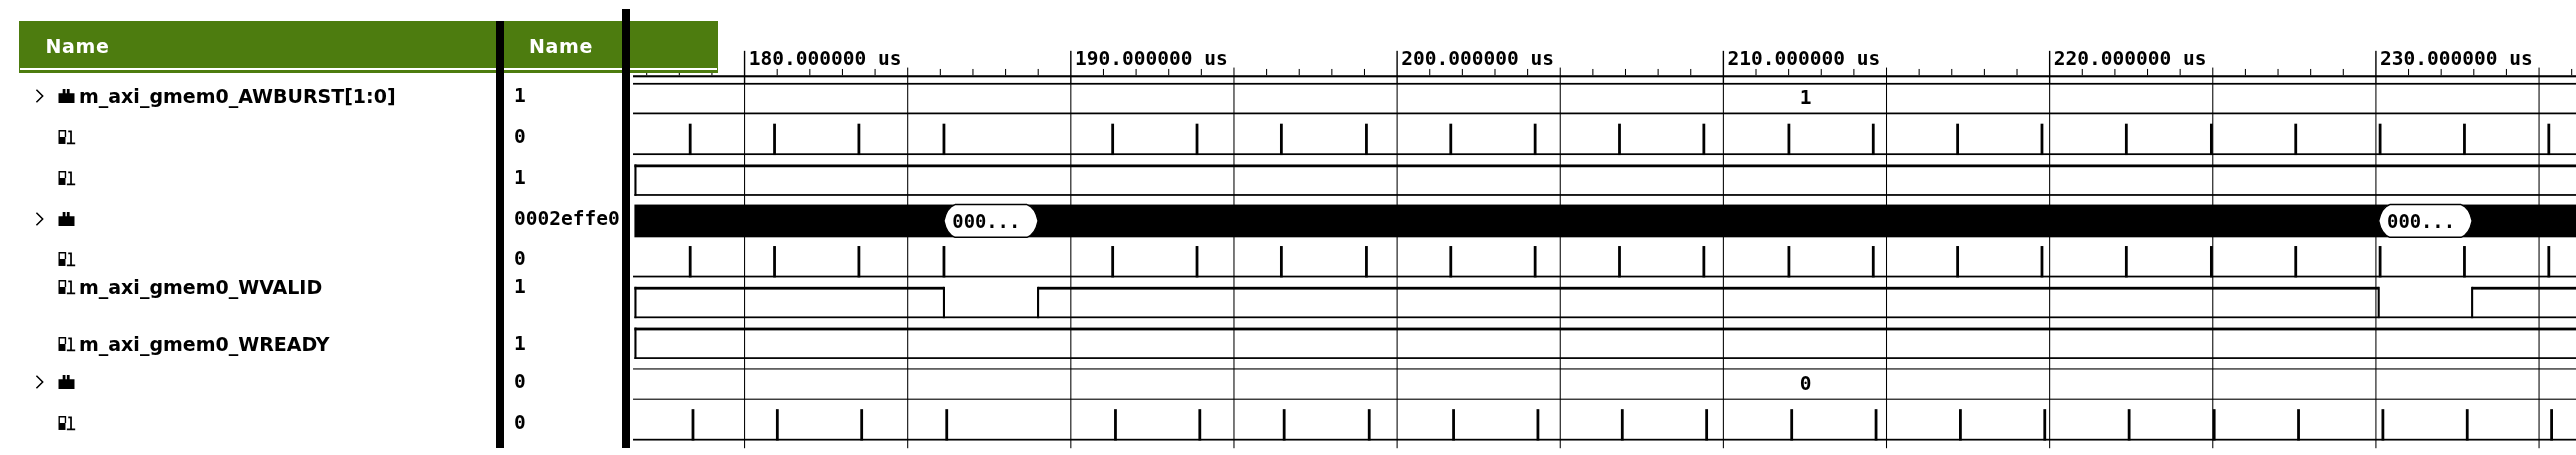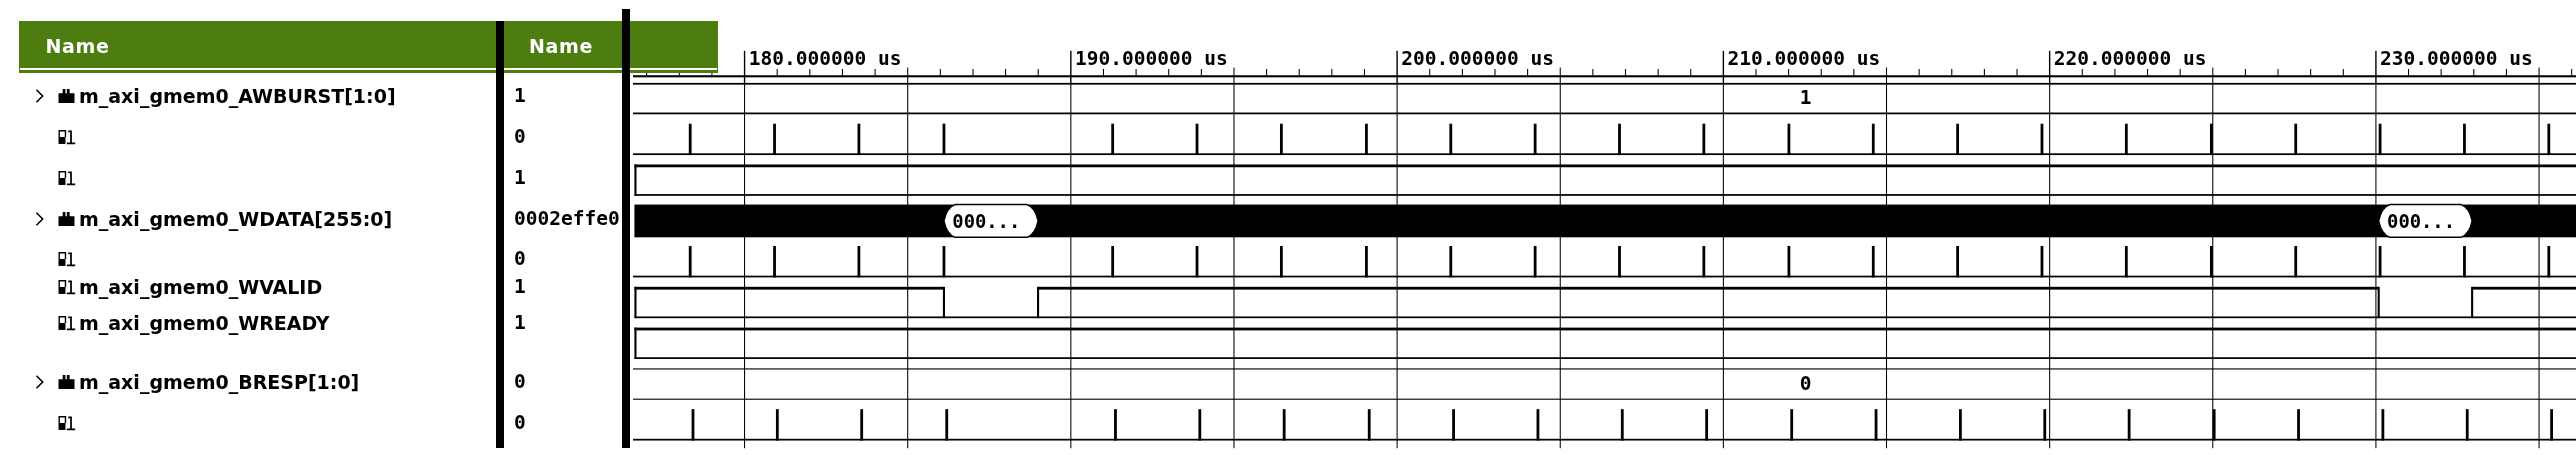--- a/index.html
+++ b/index.html
@@ -285,21 +285,20 @@
   </div>
         <div class="sig-row" style="top: 199px;">
     <span class="chevron">
       <svg width="9.8" height="15.3" viewBox="0 0 14 22">
         <polyline points="2,2 11,11 2,20" fill="none" stroke="#000" stroke-width="2.2"></polyline>
       </svg>
     </span>
     <span class="sig-icon"><svg width="19" height="16.7" viewBox="0 0 27 24">
               <path d="M2,8 L8,8 L8,2 L12,2 L12,8 L14,8 L14,2 L18,2 L18,8 L25,8 L25,22 L2,22 Z" fill="#000"></path>
             </svg></span>
-    <span class="sig-name">m_axi_gmem0_WDATA[255:0]</span>
     <span class="sig-value">0002effe00</span>
   </div>
         <div class="sig-row" style="top: 239px;">
 
     <span class="sig-icon"><svg width="19" height="16.7" viewBox="0 0 27 24">
               <rect x="2" y="12" width="10" height="10" fill="#000"></rect>
               <path d="M3,12 L3,3 L12,3 L12,12" fill="none" stroke="#000" stroke-width="2"></path>
               <path d="M16,4 L20,4 L20,21 M14,21 L26,21" fill="none" stroke="#000" stroke-width="2.5"></path>
             </svg></span>
     <span class="sig-value">0</span>
@@ -307,40 +306,39 @@
         <div class="sig-row" style="top: 267px;">
 
     <span class="sig-icon"><svg width="19" height="16.7" viewBox="0 0 27 24">
               <rect x="2" y="12" width="10" height="10" fill="#000"></rect>
               <path d="M3,12 L3,3 L12,3 L12,12" fill="none" stroke="#000" stroke-width="2"></path>
               <path d="M16,4 L20,4 L20,21 M14,21 L26,21" fill="none" stroke="#000" stroke-width="2.5"></path>
             </svg></span>
     <span class="sig-name">m_axi_gmem0_WVALID</span>
     <span class="sig-value">1</span>
   </div>
-        <div class="sig-row" style="top: 303px; padding-left: 43px;">
+        <div class="sig-row" style="top: 324px; padding-left: 43px;">
 
     <span class="sig-icon"><svg width="19" height="16.7" viewBox="0 0 27 24">
               <rect x="2" y="12" width="10" height="10" fill="#000"></rect>
               <path d="M3,12 L3,3 L12,3 L12,12" fill="none" stroke="#000" stroke-width="2"></path>
               <path d="M16,4 L20,4 L20,21 M14,21 L26,21" fill="none" stroke="#000" stroke-width="2.5"></path>
             </svg></span>
     <span class="sig-name">m_axi_gmem0_WREADY</span>
     <span class="sig-value">1</span>
   </div>
         <div class="sig-row" style="top: 362px;">
     <span class="chevron">
       <svg width="9.8" height="15.3" viewBox="0 0 14 22">
         <polyline points="2,2 11,11 2,20" fill="none" stroke="#000" stroke-width="2.2"></polyline>
       </svg>
     </span>
     <span class="sig-icon"><svg width="19" height="16.7" viewBox="0 0 27 24">
               <path d="M2,8 L8,8 L8,2 L12,2 L12,8 L14,8 L14,2 L18,2 L18,8 L25,8 L25,22 L2,22 Z" fill="#000"></path>
             </svg></span>
-    <span class="sig-name">m_axi_gmem0_BRESP[1:0]</span>
     <span class="sig-value">0</span>
   </div>
         <div class="sig-row" style="top: 403px;">
 
     <span class="sig-icon"><svg width="19" height="16.7" viewBox="0 0 27 24">
               <rect x="2" y="12" width="10" height="10" fill="#000"></rect>
               <path d="M3,12 L3,3 L12,3 L12,12" fill="none" stroke="#000" stroke-width="2"></path>
               <path d="M16,4 L20,4 L20,21 M14,21 L26,21" fill="none" stroke="#000" stroke-width="2.5"></path>
             </svg></span>
     <span class="sig-value">0</span>

